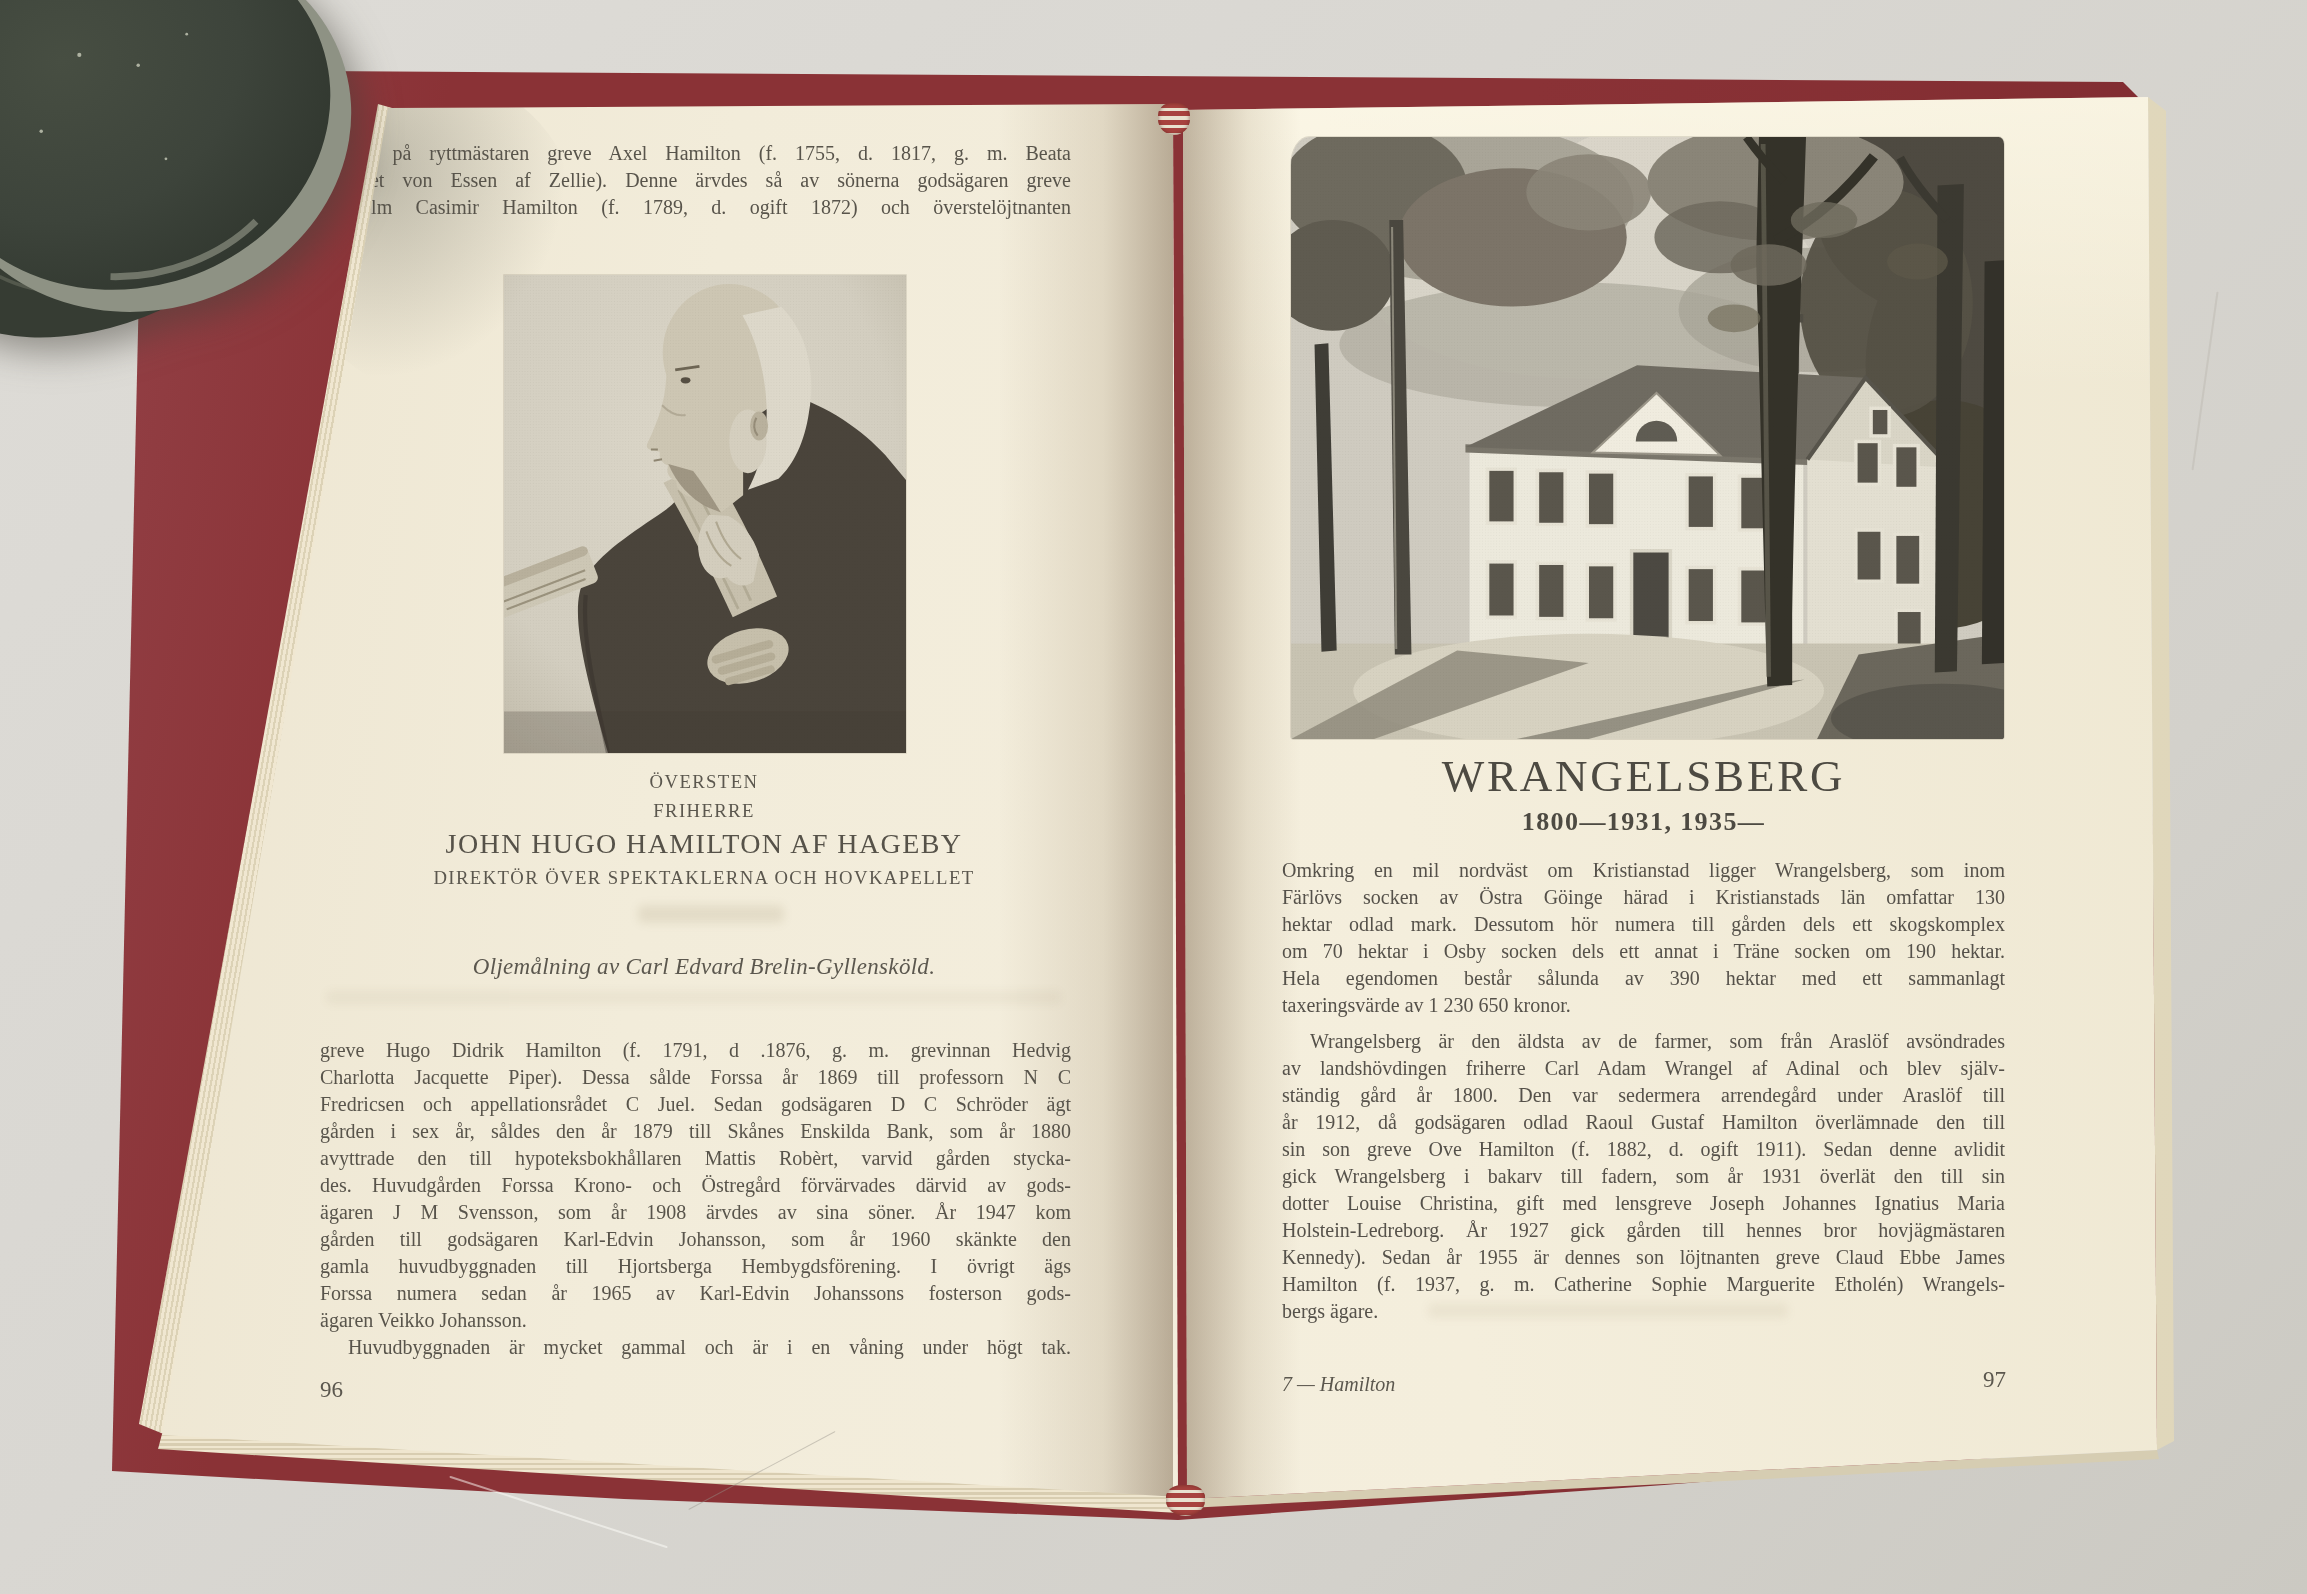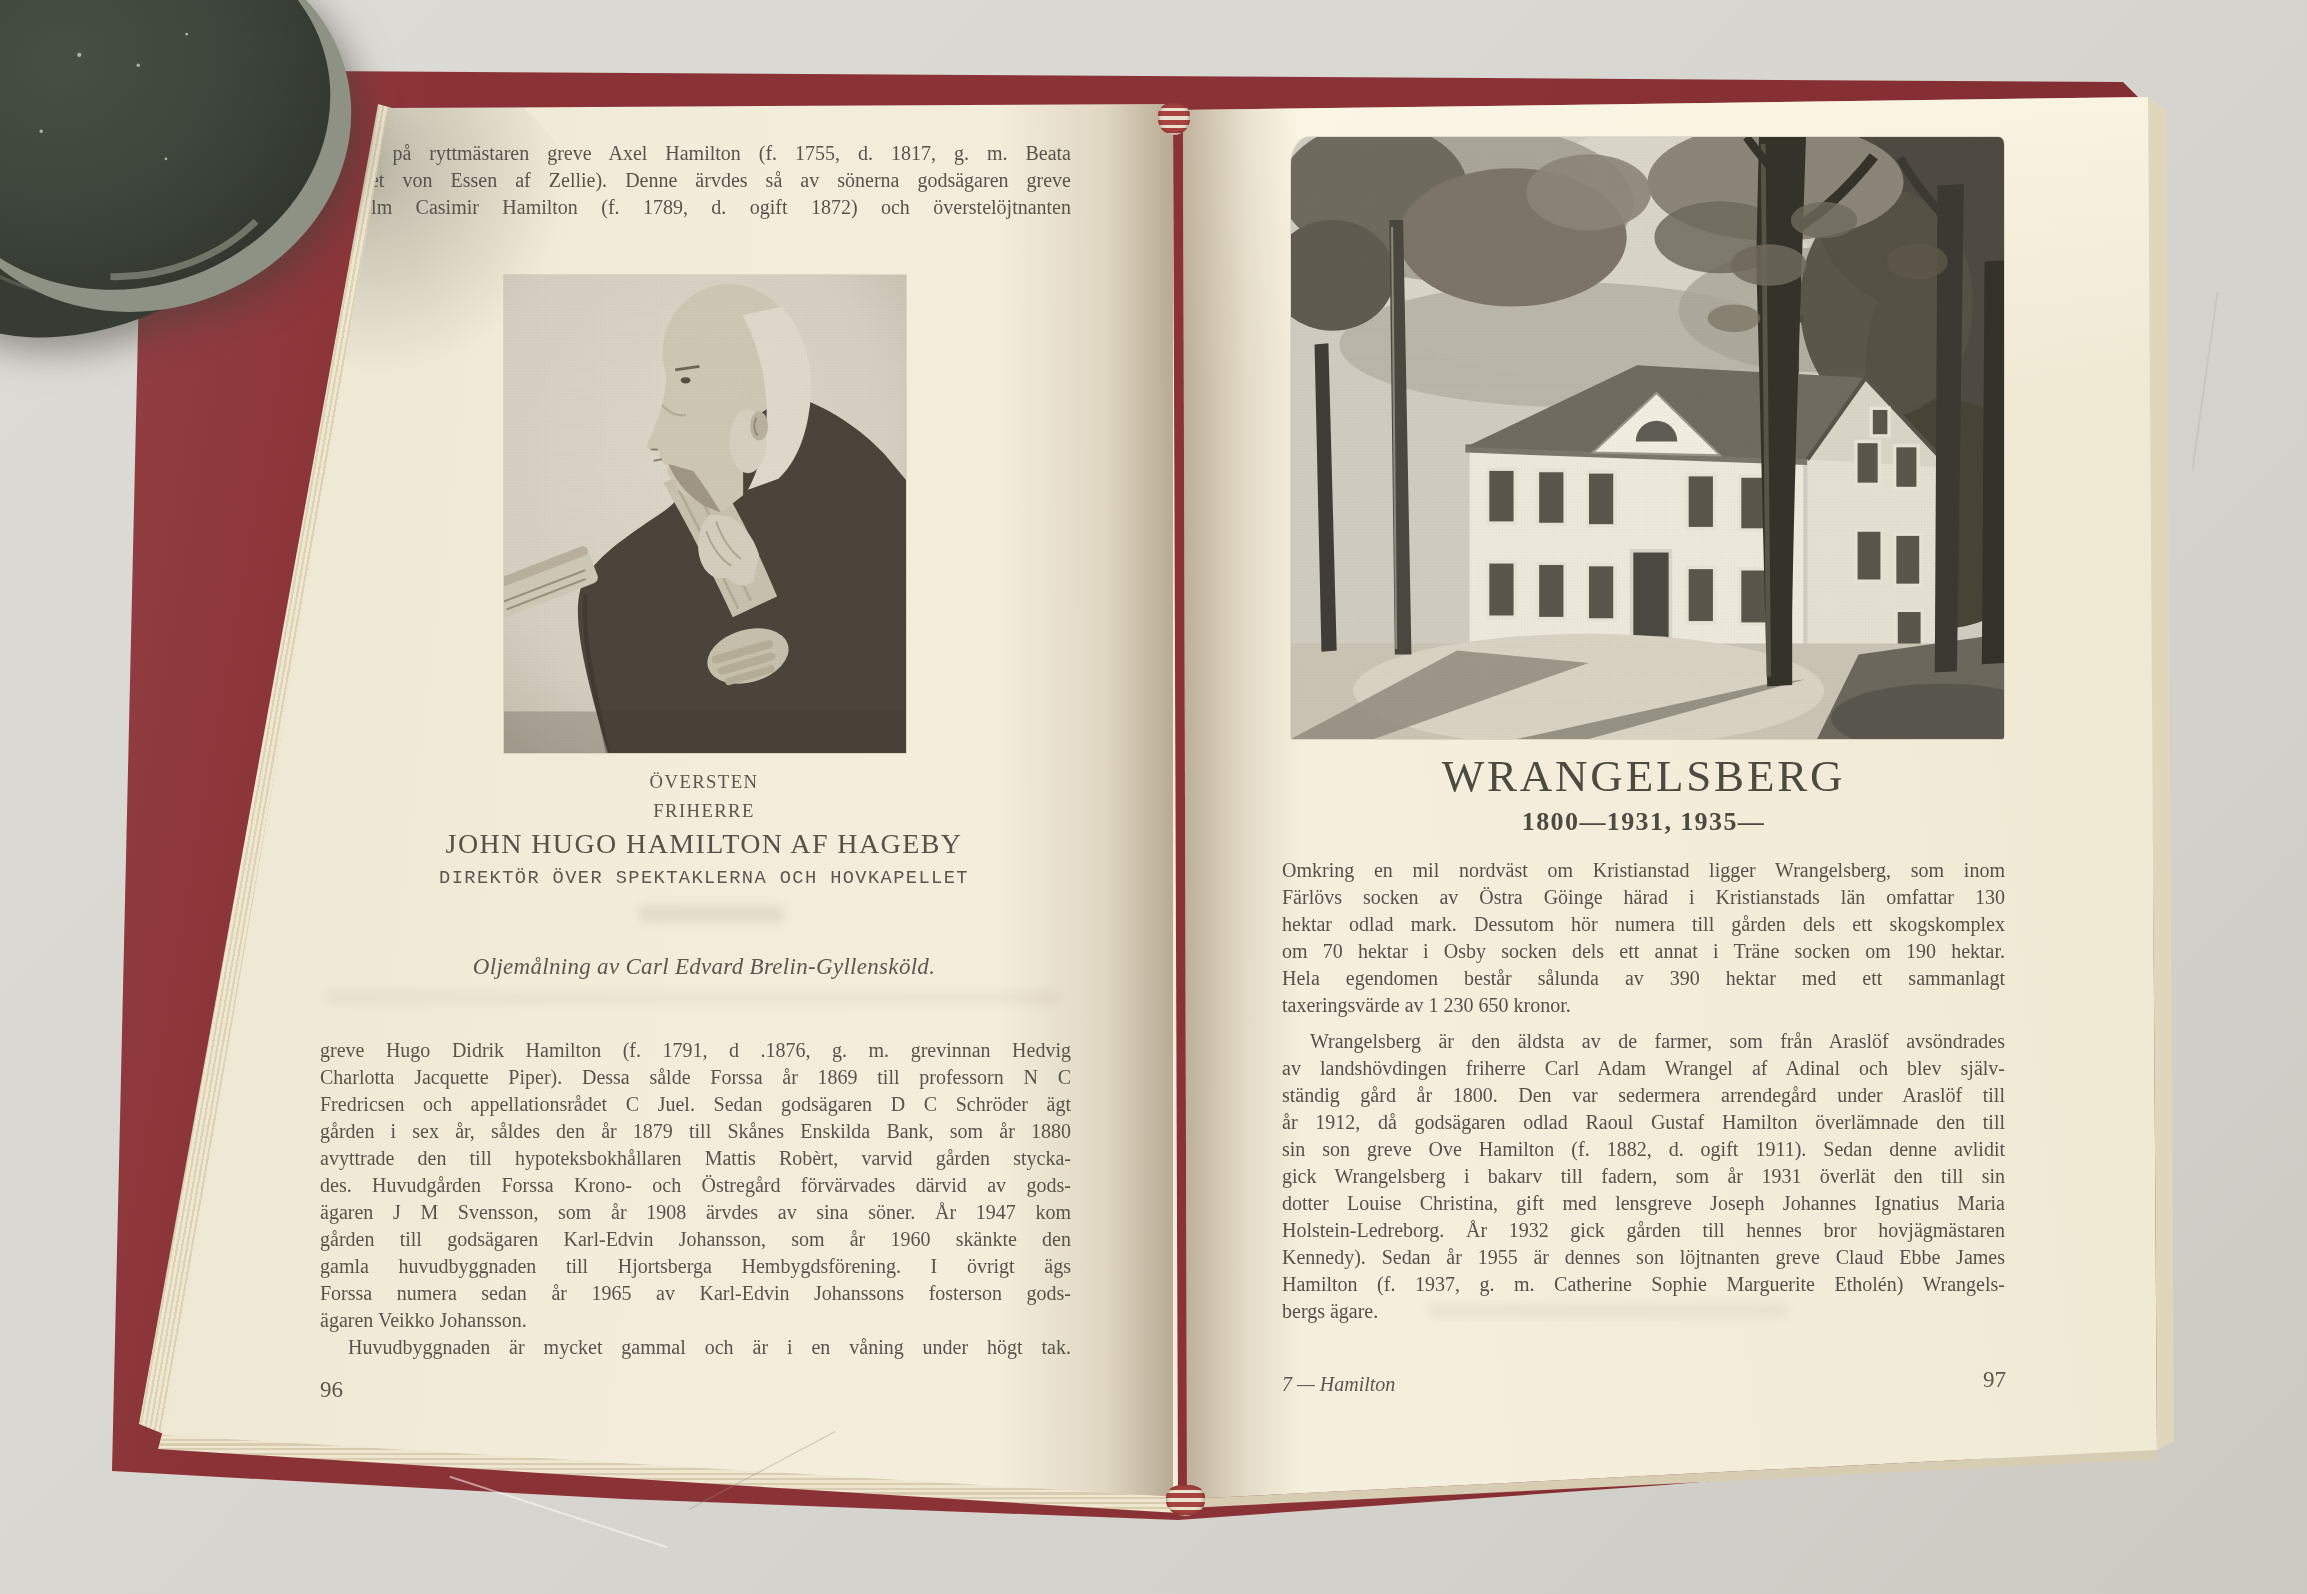--- a/index.html
+++ b/index.html
@@ -161,21 +161,21 @@
           <rect x="304" y="554" width="86" height="12" rx="6" fill="#b5ad97"></rect>
           <rect x="310" y="572" width="74" height="11" rx="5" fill="#b5ad97"></rect>
         </g>
         <rect y="630" width="580" height="60" fill="#3e3930" opacity=".25"></rect>
       </svg>
     </div>
 
     <div class="caption cap-sc" style="top:771px;">ÖVERSTEN</div>
     <div class="caption cap-name" style="top:828px;">JOHN HUGO HAMILTON AF HAGEBY</div>
     <div class="caption cap-sc" style="top:800px;">FRIHERRE</div>
-    <div class="caption cap-sc" style="top:867px;font-family:Liberation Mono, monospace;">DIREKTÖR ÖVER SPEKTAKLERNA OCH HOVKAPELLET</div>
+    <div class="caption cap-sc" style="top:867px;">DIREKTÖR ÖVER SPEKTAKLERNA OCH HOVKAPELLET</div>
     <div class="caption cap-credit" style="top:954px;">Oljemålning av Carl Edvard Brelin-Gyllensköld.</div>
 
     <div class="smudge smudge-a"></div>
     <div class="smudge smudge-b"></div>
 
     <div class="textblock lp-para2">
         <div class="tline">greve Hugo Didrik Hamilton (f. 1791, d .1876, g. m. grevinnan Hedvig</div>
         <div class="tline">Charlotta Jacquette Piper). Dessa sålde Forssa år 1869 till professorn N C</div>
         <div class="tline">Fredricsen och appellationsrådet C Juel. Sedan godsägaren D C Schröder ägt</div>
         <div class="tline">gården i sex år, såldes den år 1879 till Skånes Enskilda Bank, som år 1880</div>
@@ -294,21 +294,21 @@
         <div class="tline tline-last">taxeringsvärde av 1 230 650 kronor.</div>
       </div>
     <div class="textblock rp-para2 indent">
         <div class="tline">Wrangelsberg är den äldsta av de farmer, som från Araslöf avsöndrades</div>
         <div class="tline">av landshövdingen friherre Carl Adam Wrangel af Adinal och blev själv-</div>
         <div class="tline">ständig gård år 1800. Den var sedermera arrendegård under Araslöf till</div>
         <div class="tline">år 1912, då godsägaren odlad Raoul Gustaf Hamilton överlämnade den till</div>
         <div class="tline">sin son greve Ove Hamilton (f. 1882, d. ogift 1911). Sedan denne avlidit</div>
         <div class="tline">gick Wrangelsberg i bakarv till fadern, som år 1931 överlät den till sin</div>
         <div class="tline">dotter Louise Christina, gift med lensgreve Joseph Johannes Ignatius Maria</div>
-        <div class="tline">Holstein-Ledreborg. År 1932 gick gården till hennes bror hovjägmästaren</div>
+        <div class="tline">Holstein-Ledreborg. År 1927 gick gården till hennes bror hovjägmästaren</div>
         <div class="tline">Kennedy). Sedan år 1955 är dennes son löjtnanten greve Claud Ebbe James</div>
         <div class="tline">Hamilton (f. 1937, g. m. Catherine Sophie Marguerite Etholén) Wrangels-</div>
         <div class="tline tline-last">bergs ägare.</div>
       </div>
 
     <div class="smudge smudge-c"></div>
 
     <div class="footer-sig">7 — Hamilton</div>
     <div class="page-number pn-right">97</div>
   </div>

